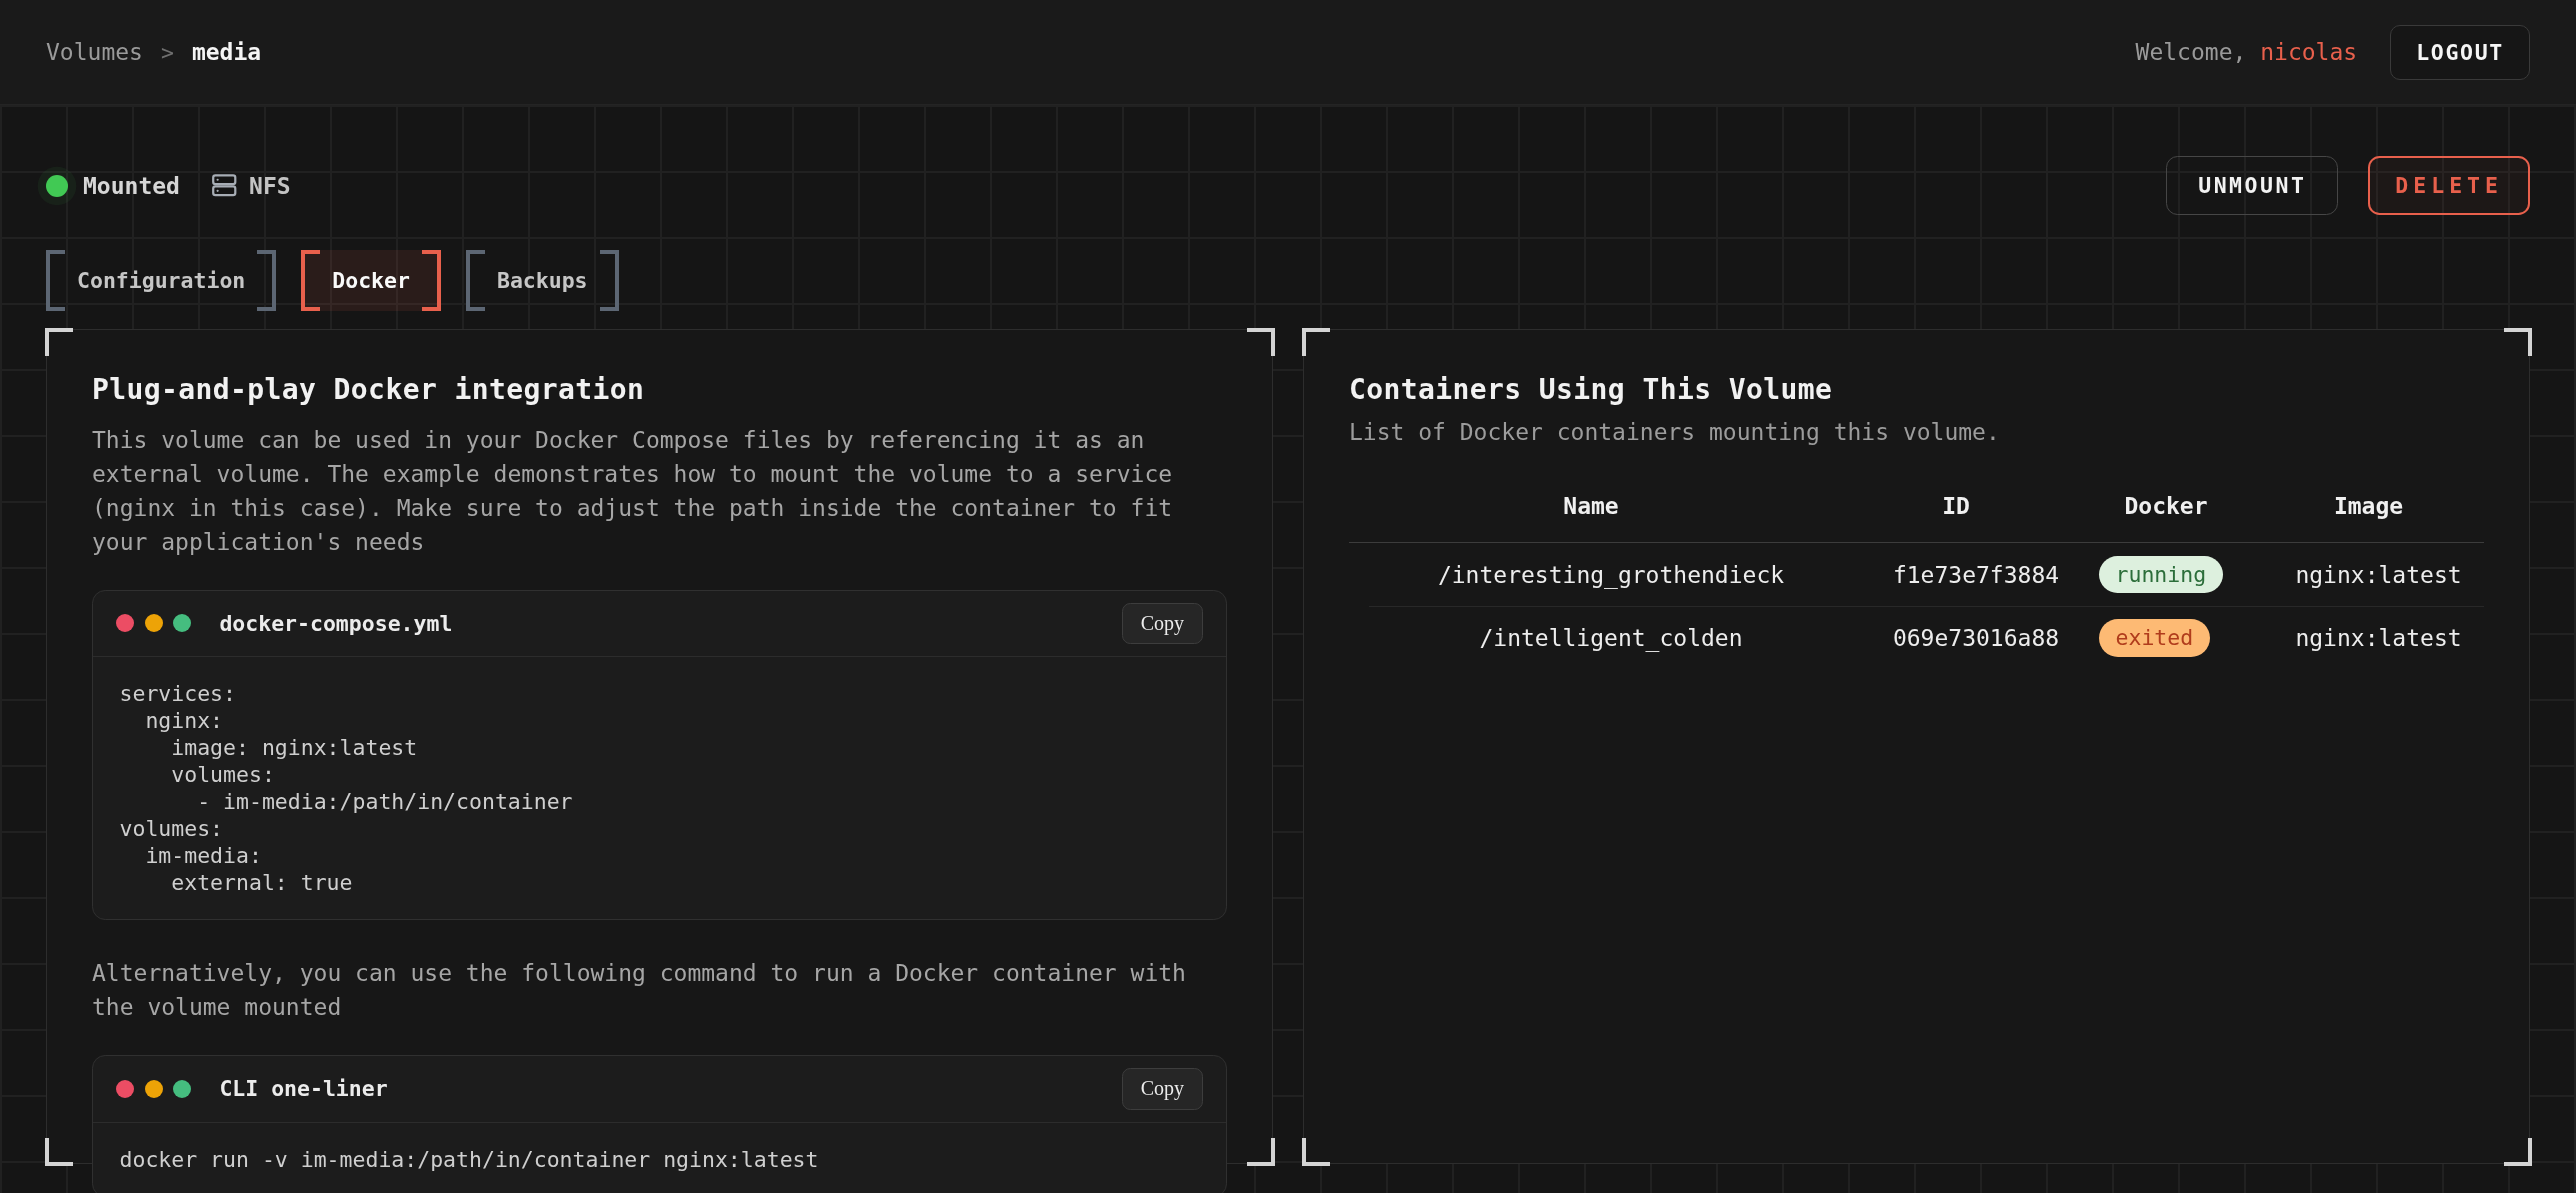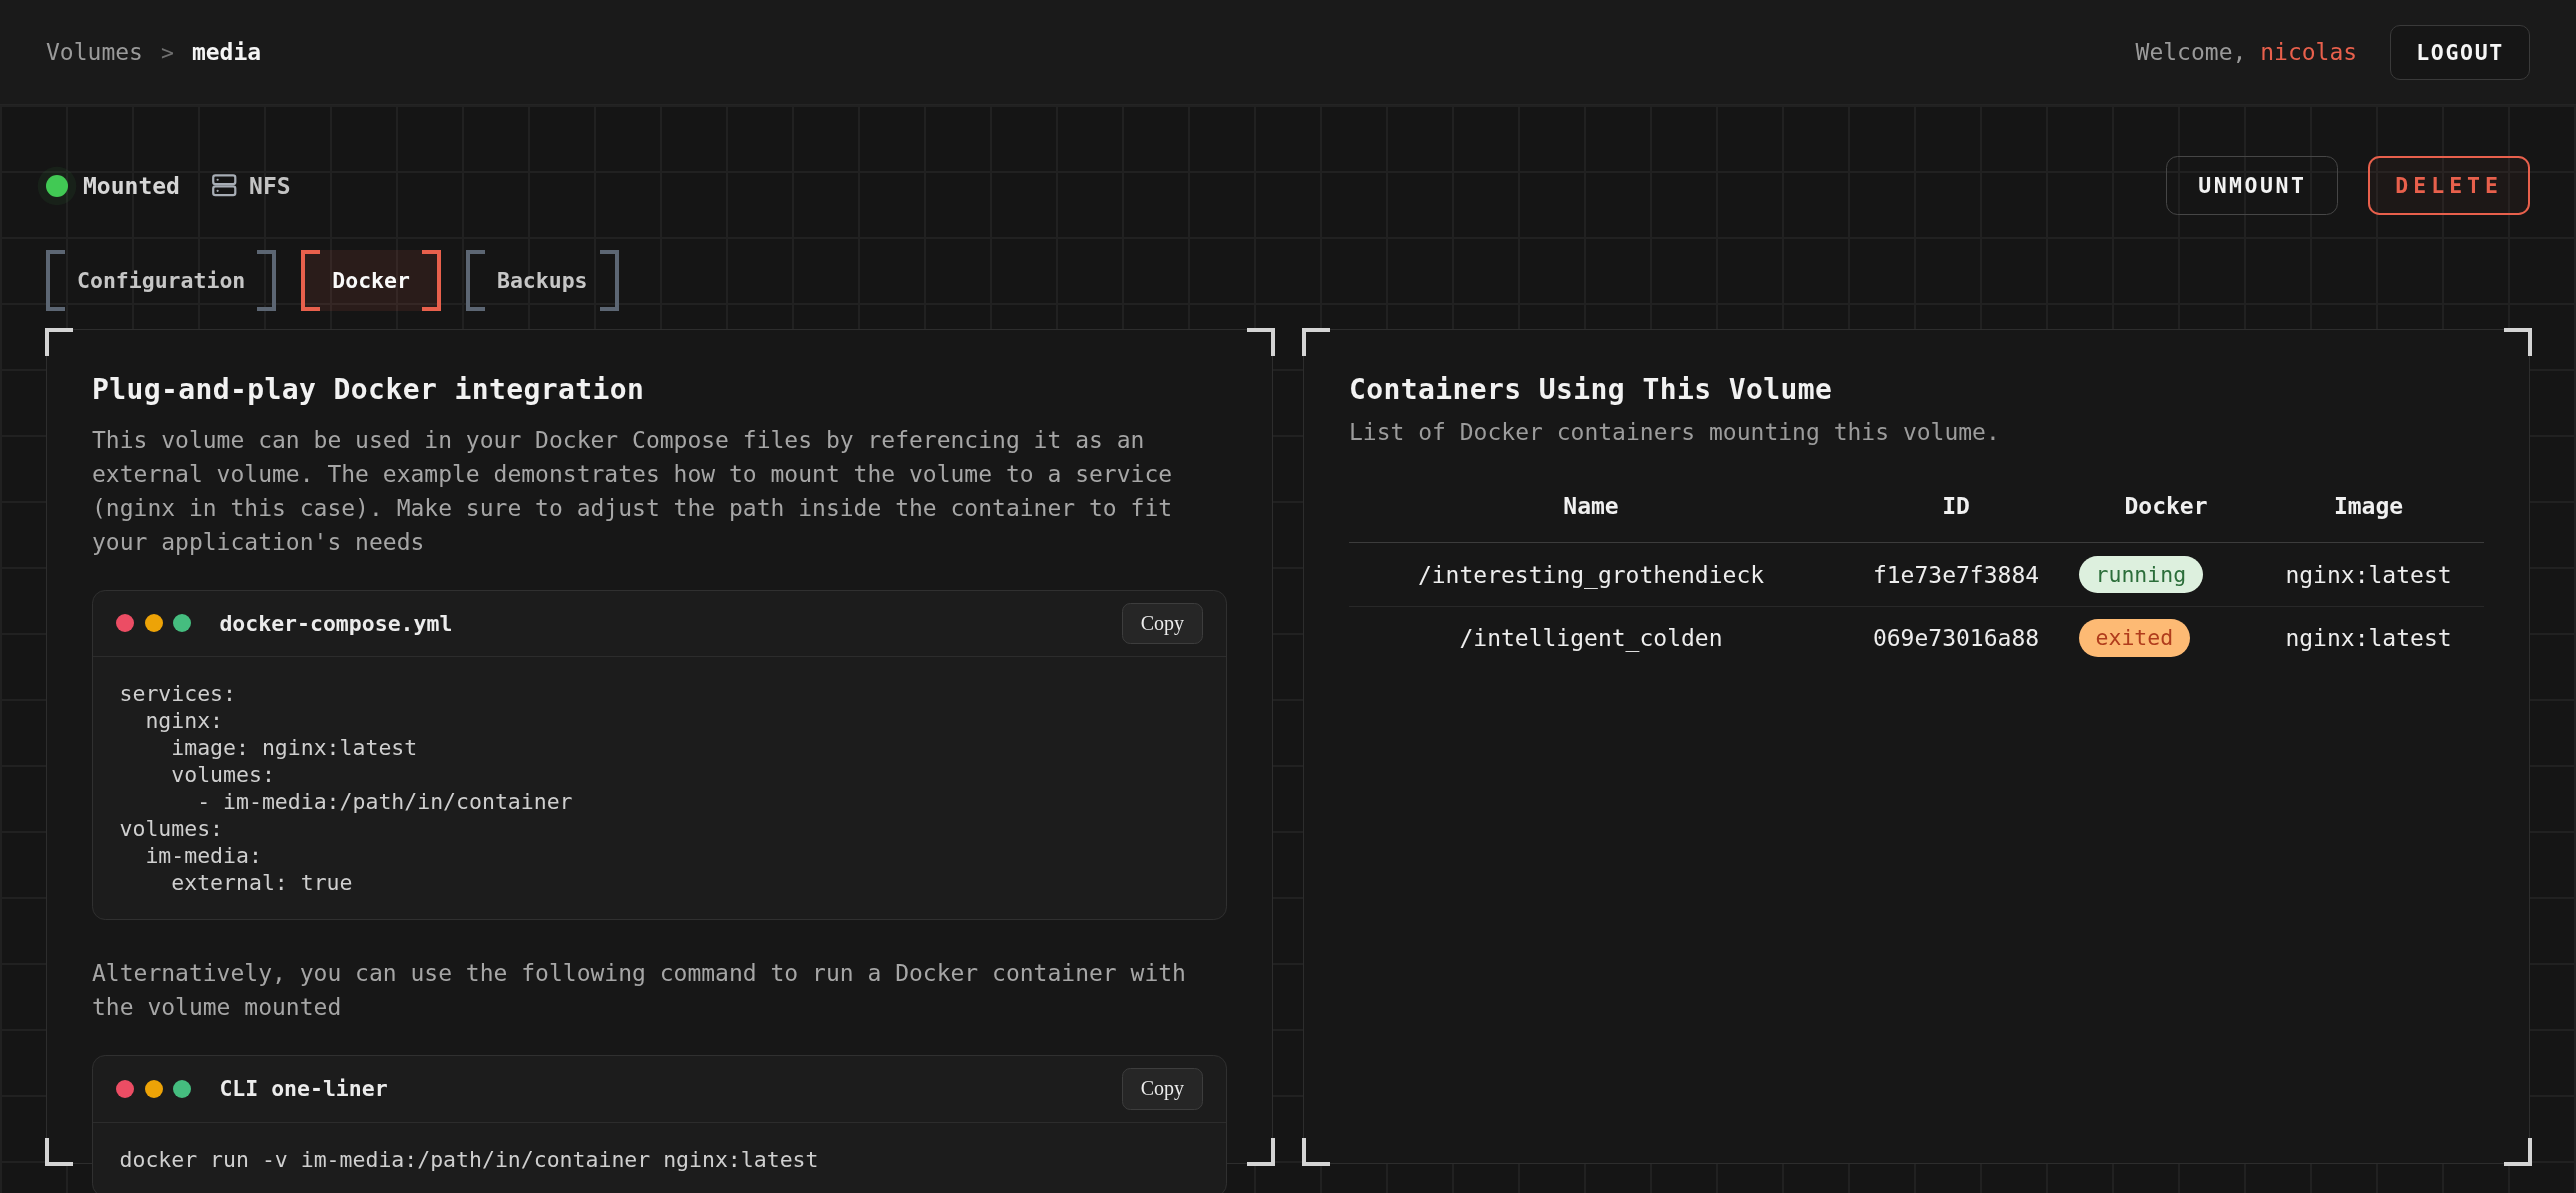--- a/index.html
+++ b/index.html
@@ -127,21 +127,21 @@
 
   
   .panel-subtitle { margin-top: 13.2px; font-size: 23px; color: #9c9c9c; }
   .ctable { margin-top: 48px; text-align: center; }
   .ctable-head, .ctable-row {
     display: grid;
     grid-template-columns: 484px 246px 174px 1fr;
     align-items: center;
   }
   .ctable-head { font-size: 23px; font-weight: bold; color: #f0f0f0; padding-bottom: 23px; border-bottom: 1.7px solid #3c3c3c; }
-  .ctable-row { height: 63px; font-size: 23px; color: #ededed; }
+  .ctable-row { height: 63px; font-size: 23px; color: #ededed; margin-left: 20px; }
   .ctable-row + .ctable-row { border-top: 1.7px solid #282828; }
   .state-badge {
     justify-self: start;
     font-size: 21.5px; padding: 5.8px 16.5px; border-radius: 826px; line-height: 1.2;
   }
   .state-running { background: #ddf0de; color: #2c6e3a; }
   .state-exited  { background: #fdba74; color: #b03c1c; }
 </style>
 </head>
 <body>

